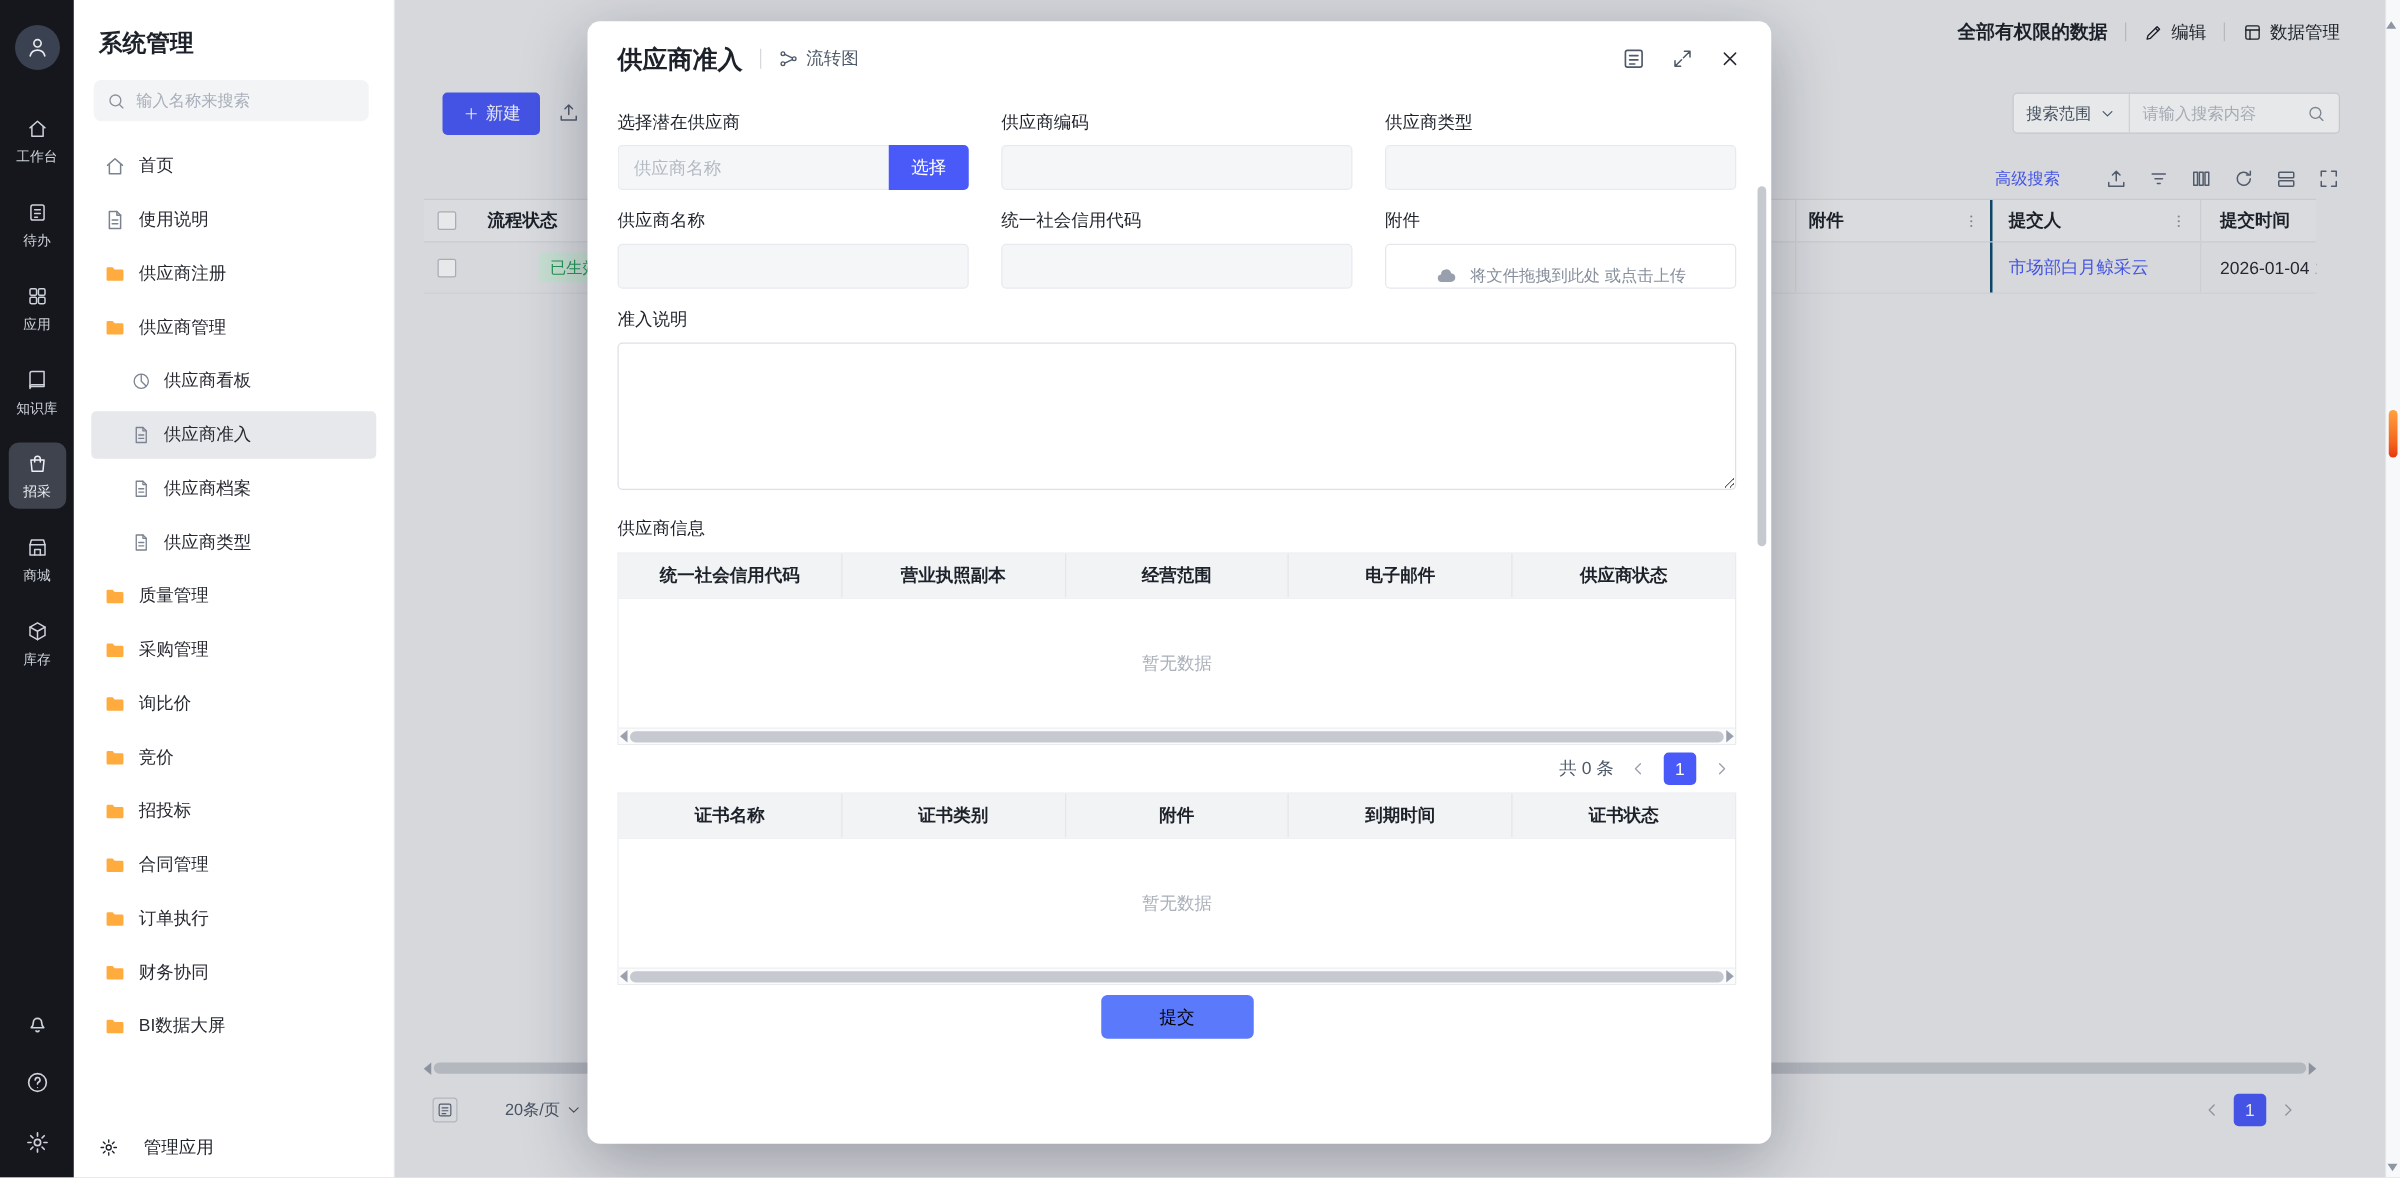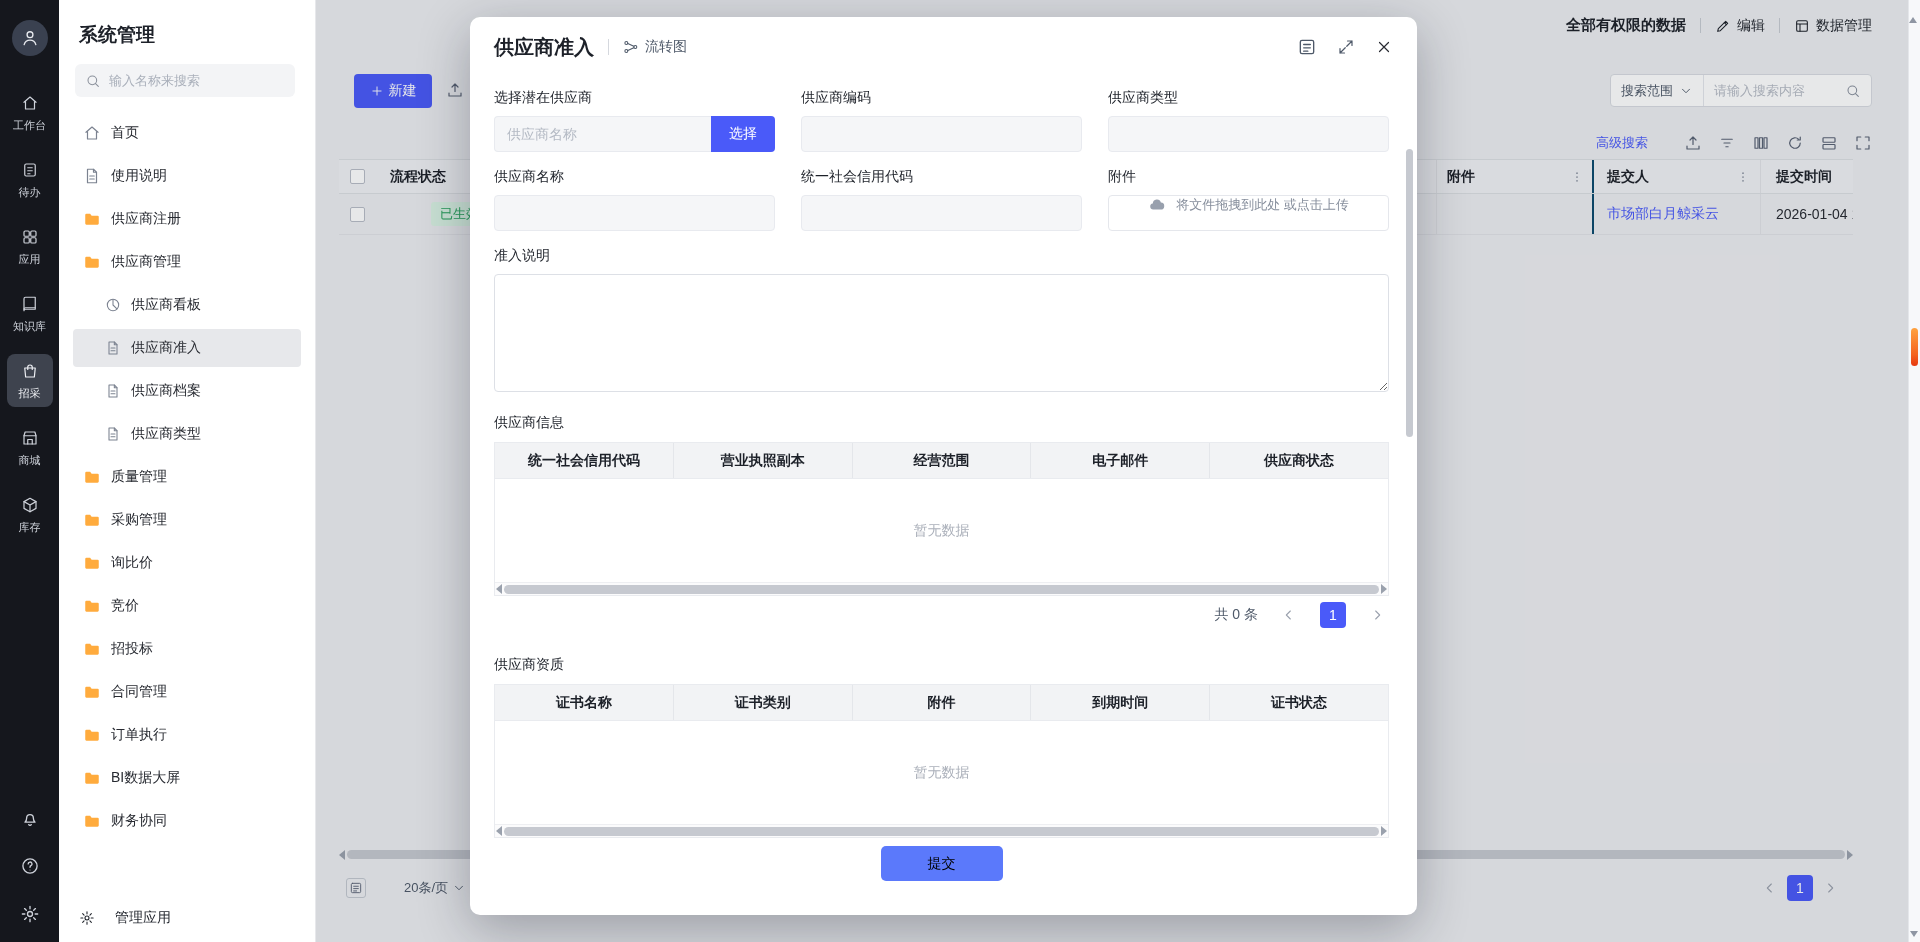--- a/index.html
+++ b/index.html
@@ -96,32 +96,32 @@
 .m-body{flex:1;padding:12px 28px 32px 24px;position:relative;overflow:hidden;}
 .m-sb{position:absolute;right:4px;top:72px;width:7px;height:288px;background:#c6c9d0;border-radius:4px;cursor:grab;}
 .f-grid{display:grid;grid-template-columns:1fr 1fr 1fr;column-gap:26px;row-gap:16px;}
 .f-label{font-size:14px;color:#1d2129;margin-bottom:9px;}
 .f-input{height:36px;background:#f5f6f8;border:1px solid #e8eaef;border-radius:4px;display:flex;align-items:center;padding:0 12px;}
 .f-input input{border:0;outline:none;background:transparent;flex:1;width:40px;font-size:14px;font-family:inherit;color:#1d2129;}
 .f-input input::placeholder{color:#b4bac4;}
 .combo{display:flex;}
 .combo .f-input{flex:1;border-radius:4px 0 0 4px;border-right:0;}
 .btn-select{width:64px;height:36px;background:#4a5af9;color:#fff;border:0;border-radius:0 4px 4px 0;font-size:14px;cursor:pointer;font-family:inherit;}
-.upload{height:36px;border:1px solid #e5e7ec;border-radius:4px;background:#fff;display:flex;align-items:flex-start;justify-content:center;gap:10px;font-size:13px;color:#868e9c;cursor:pointer;}
+.upload{height:36px;border:1px solid #e5e7ec;border-radius:4px;background:#fff;display:flex;align-items:flex-end;justify-content:center;gap:10px;font-size:13px;color:#868e9c;cursor:pointer;}
 .cloud{color:#98a0ad;}
 .f-note{margin-top:16px;}
 textarea.note{display:block;width:100%;height:118px;margin-top:9px;border:1px solid #dde0e6;border-radius:4px;background:#fff;resize:vertical;padding:8px 10px;font-family:inherit;font-size:14px;color:#1d2129;outline:none;}
 .sec-title{font-size:14px;color:#1d2129;margin:22px 0 10px;}
 .mtable{border:1px solid #e9ebef;}
 .mt-head{display:flex;background:#f2f3f5;height:35px;}
 .mt-th{flex:1;display:flex;align-items:center;justify-content:center;font-size:14px;font-weight:700;color:#1d2129;border-right:1px solid #e4e6ea;}
 .mt-th:last-child{border-right:0;}
 .mt-body{height:104px;border-top:1px solid #e9ebef;display:flex;align-items:center;justify-content:center;font-size:14px;color:#abb0ba;background:#fff;}
 .mt-scroll{height:13px;border-top:1px solid #eeeff2;background:#fbfbfc;display:flex;align-items:center;gap:2px;padding:0 1px;}
-.mt-pager{height:38px;display:flex;align-items:center;justify-content:flex-end;gap:23px;font-size:14px;color:#272a31;padding-right:4px;}
+.mt-pager{height:38px;display:flex;align-items:center;justify-content:flex-end;gap:12px;font-size:14px;color:#272a31;padding-right:4px;}
 .mt-total{color:#4e5969;}
 .m-submit{display:block;margin:8px auto 0;width:122px;height:35px;background:#5b79fb;color:#000000;border:0;border-radius:5px;font-size:14px;cursor:pointer;font-family:inherit;}
 </style>
 </head>
 <body>
 
 <svg width="0" height="0" style="position:absolute">
     <defs>
 <symbol id="i-person" viewBox="0 0 24 24">
         <circle cx="12" cy="8" r="3.5"></circle>
@@ -421,27 +421,27 @@
       <div class="sb-item">
           <svg class="ic fold">
             <use href="#i-folder"></use>
           </svg>
           <span>订单执行</span>
         </div>
       <div class="sb-item">
           <svg class="ic fold">
             <use href="#i-folder"></use>
           </svg>
+          <span>财务协同</span>
+        </div>
+      <div class="sb-item">
+          <svg class="ic fold">
+            <use href="#i-folder"></use>
+          </svg>
           <span>BI数据大屏</span>
-        </div>
-      <div class="sb-item">
-          <svg class="ic fold">
-            <use href="#i-folder"></use>
-          </svg>
-          <span>财务协同</span>
         </div>
     </nav>
     <div class="sb-footer">
       <svg class="ic i16">
           <use href="#i-gear"></use>
         </svg>
       <span>管理应用</span>
     </div>
   </aside>
 
@@ -683,21 +683,20 @@
         <span class="mt-total">共 0 条</span>
         <svg class="ic i16 pg-chev">
             <use href="#i-chevleft"></use>
           </svg>
         <span class="pg-num">1</span>
         <svg class="ic i16 pg-chev">
             <use href="#i-chevright"></use>
           </svg>
       </div>
 
-      <div class="sec-title">供应商资质</div>
       <div class="mtable">
         <div class="mt-head">
           <div class="mt-th">证书名称</div>
           <div class="mt-th">证书类别</div>
           <div class="mt-th">附件</div>
           <div class="mt-th">到期时间</div>
           <div class="mt-th">证书状态</div>
         </div>
         <div class="mt-body">暂无数据</div>
         <div class="mt-scroll">

